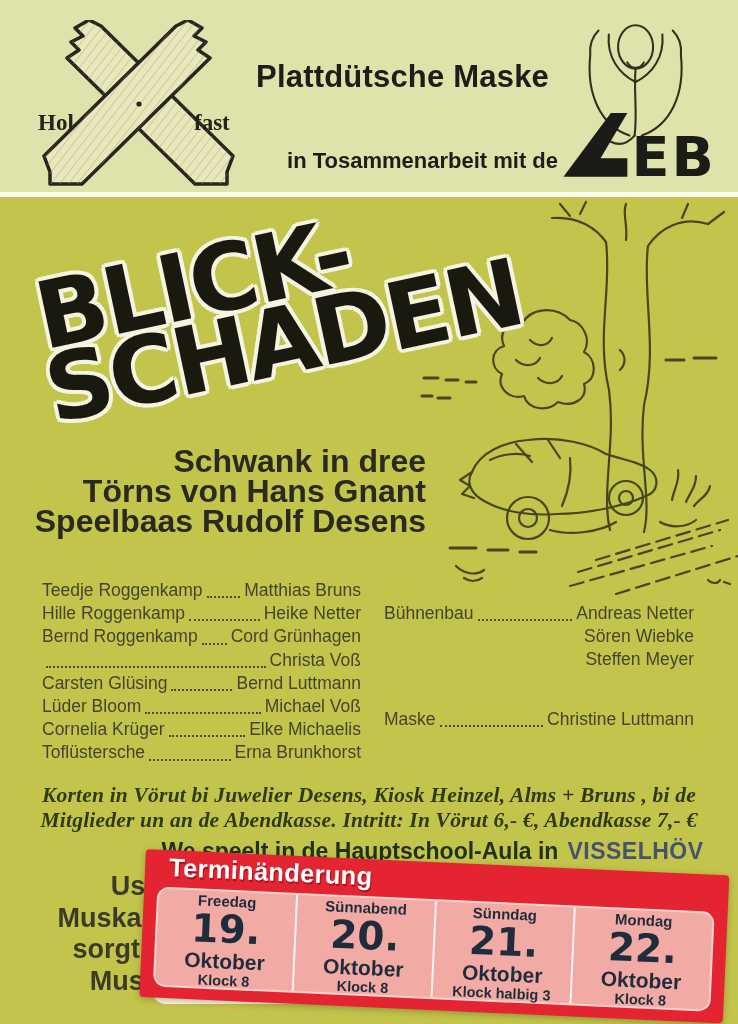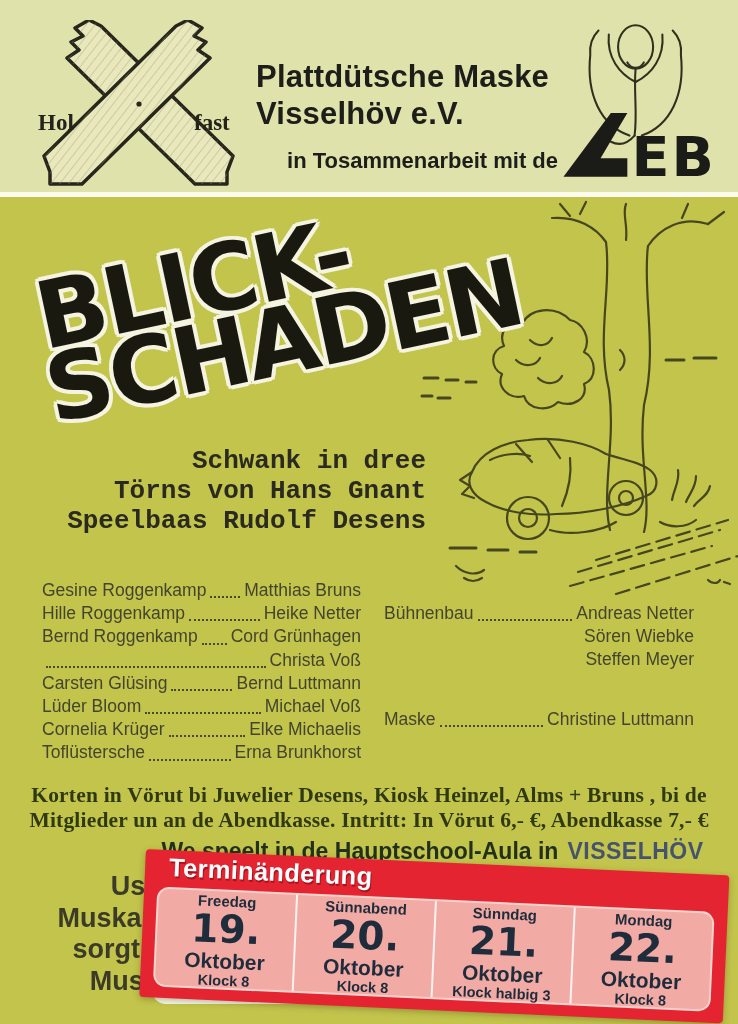--- a/index.html
+++ b/index.html
@@ -32,38 +32,38 @@
     text-shadow:
       -3px -3px 0 #f4f4e0, 3px -3px 0 #f4f4e0, -3px 3px 0 #f4f4e0, 3px 3px 0 #f4f4e0,
       -4px 0 0 #f4f4e0, 4px 0 0 #f4f4e0, 0 -4px 0 #f4f4e0, 0 4px 0 #f4f4e0;
   }
   .title-line2{margin-left:-6px;}
   
   .sketch{position:absolute;left:420px;top:200px;}
   
   .subtitle{
     position:absolute;right:312px;top:446px;text-align:right;
-    font-family:Liberation Mono, monospace;font-weight:bold;
-    font-size:26px;line-height:30px;color:#2b2a20;white-space:nowrap;
+    font-family:Liberation Sans, sans-serif;font-weight:bold;
+    font-size:32px;line-height:30px;color:#2b2a20;white-space:nowrap;
   }
   
   .cast-col{position:absolute;font-size:17.5px;color:#45452e;}
   .cast-left{left:42px;top:579px;width:319px;}
   .cast-right{left:384px;top:580px;width:310px;}
   .cast-row{display:flex;align-items:baseline;height:23.2px;line-height:23px;white-space:nowrap;}
   .cast-row .leader{flex:1;border-bottom:2.2px dotted #4a4a31;margin:0 4px;align-self:flex-end;margin-bottom:4px;min-width:10px;}
   .cast-row.name-only{justify-content:flex-end;}
   .mt-sp{margin-top:23px;}
   .mt-g{margin-top:22px;}
   .mt-m{margin-top:36px;}
   
   .tickets{
     position:absolute;left:16px;top:783px;width:706px;text-align:center;
     font-family:"Liberation Serif",serif;font-weight:bold;
-    font-size:21.5px;line-height:24.5px;color:#303a10;letter-spacing:.2px;
+    font-size:21.5px;line-height:24.5px;color:#303a10;letter-spacing:.2px;font-style:italic;
   }
   .venue{
     position:absolute;left:140px;top:838px;width:585px;text-align:center;
     font-weight:bold;font-size:23px;color:#23311c;white-space:nowrap;
   }
   .venue-prefix{margin-right:9px;}
   .venue-hl{color:#46536d;letter-spacing:.5px;}
   .music{
     position:absolute;left:28px;top:871px;width:200px;text-align:center;
     font-weight:bold;font-size:27px;line-height:31.5px;color:#3b3b28;
@@ -122,21 +122,20 @@
           <polygon points="14,152 8,136 140,6 152,0 166,8 158,16 170,22 162,30 174,38 46,164 14,164" fill="url(#wood)" opacity=".55"></polygon>
         </g>
         <circle cx="103" cy="84" r="2.6" fill="#26261c"></circle>
         <text x="2" y="110" font-family="Liberation Serif, serif" font-weight="bold" font-size="23" fill="#23231c">Hol</text>
         <text x="158" y="110" font-family="Liberation Serif, serif" font-weight="bold" font-size="23" fill="#23231c">fast</text>
       </svg>
     </div>
 
     <div class="org">
       <div class="org-line">Plattdütsche Maske</div>
-      <div class="org-line">Visselhöv e.V.</div>
     </div>
 
     <div class="coop">in Tosammenarbeit mit de</div>
 
     <div class="leb-logo">
       <svg width="155" height="170" viewBox="0 0 150 165">
         <g fill="none" stroke="#30301e" stroke-width="2" stroke-linecap="round">
           <ellipse cx="78" cy="32" rx="17" ry="21"></ellipse>
           <path d="M70,47 C74,54 82,54 86,47"></path>
           <path d="M78,53 C76,76 80,96 77,118"></path>
@@ -208,21 +207,21 @@
   </div>
 
   <div class="subtitle">
     <div>Schwank in dree</div>
     <div>Törns von Hans Gnant</div>
     <div>Speelbaas Rudolf Desens</div>
   </div>
 
   <div class="cast-col cast-left">
     <div class="cast-row">
-      <span>Gesine Roggenkamp</span>
+      <span>Teedje Roggenkamp</span>
         <span class="leader"></span>
         <span>Matthias Bruns</span>
     </div>
     <div class="cast-row">
       <span>Hille Roggenkamp</span>
         <span class="leader"></span>
         <span>Heike Netter</span>
     </div>
     <div class="cast-row">
       <span>Bernd Roggenkamp</span>

